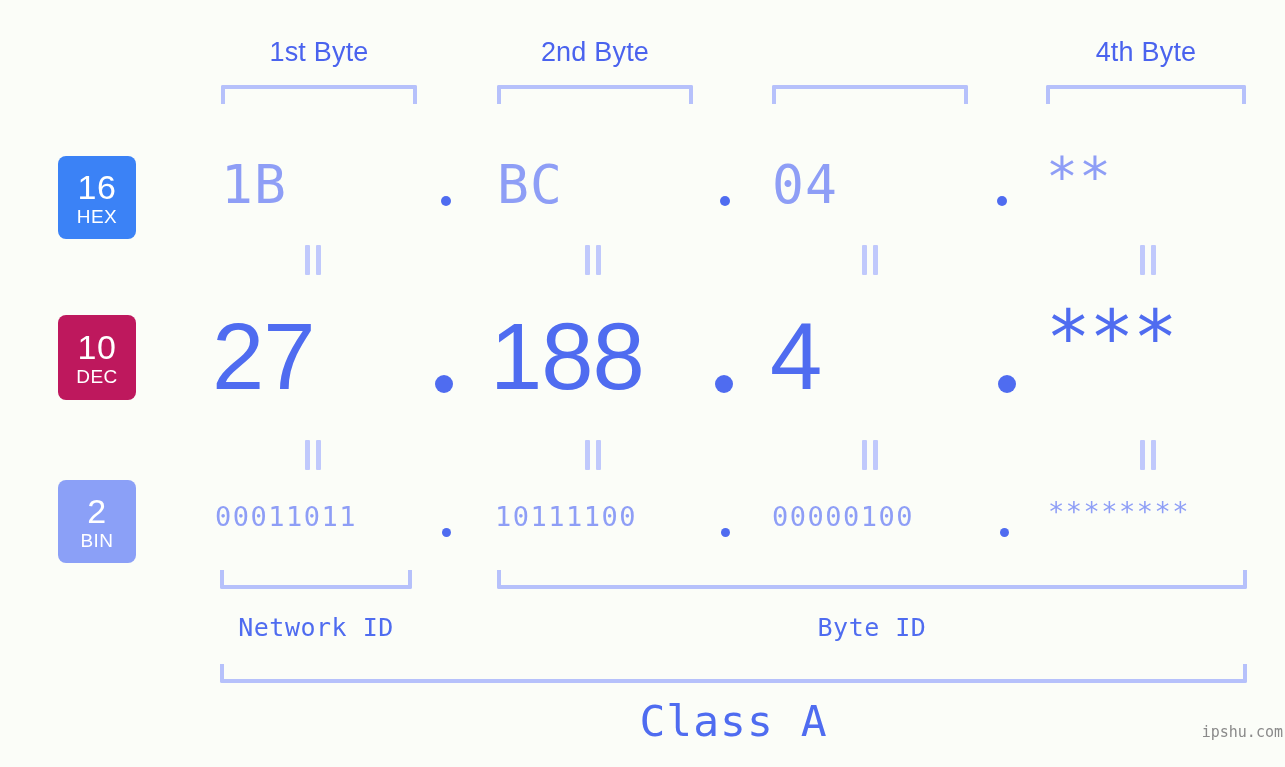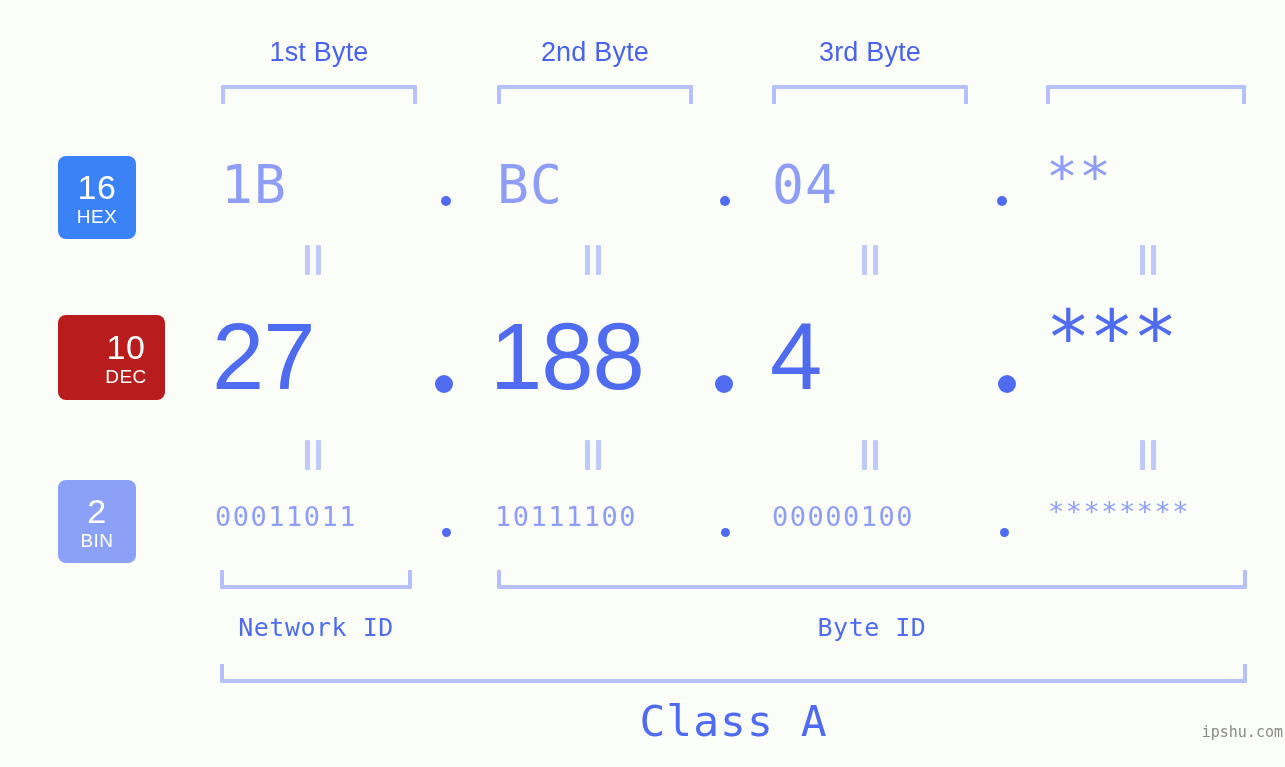--- a/index.html
+++ b/index.html
@@ -166,21 +166,21 @@
     letter-spacing: 0px;
   }
 </style>
 </head>
 <body>
 
 <div class="stage">
 
   <div class="byte-label" style="left:209px; width:196px;">1st Byte</div>
   <div class="byte-label" style="left:485px; width:196px;">2nd Byte</div>
-  <div class="byte-label" style="left:760px; width:196px;">3rd Byte</div>
+  <div class="byte-label" style="left:1034px; width:200px;">4th Byte</div>
 
   <div class="bracket down" style="left:209px; top:85px; width:196px;"></div>
   <div class="bracket down" style="left:485px; top:85px; width:196px;"></div>
   <div class="bracket down" style="left:760px; top:85px; width:196px;"></div>
   <div class="bracket down" style="left:1034px; top:85px; width:200px;"></div>
 
   <div class="badge" style="top:156px; height:83px; background:#3b82f6;">
     <span class="num">16</span>
     <span class="nam">HEX</span>
   </div>
@@ -203,21 +203,21 @@
     </div>
   <div class="eqsep" style="left:847px; top:245px;">
       <i></i>
       <i></i>
     </div>
   <div class="eqsep" style="left:1125px; top:245px;">
       <i></i>
       <i></i>
     </div>
 
-  <div class="badge" style="top:315px; height:85px; background:#b91c1c;padding-left:29px;">
+  <div class="badge" style="top:315px; height:85px; background:#be185d;">
     <span class="num">10</span>
     <span class="nam">DEC</span>
   </div>
 
   <div class="cell dec" style="left:200px; top:310px; width:200px;">27</div>
   <div class="dot decdot" style="left:423px; top:375px;"></div>
   <div class="cell dec" style="left:478px; top:310px; width:208px;">188</div>
   <div class="dot decdot" style="left:703px; top:375px;"></div>
   <div class="cell dec" style="left:758px; top:310px; width:200px;">4</div>
   <div class="dot decdot" style="left:986px; top:375px;"></div>

